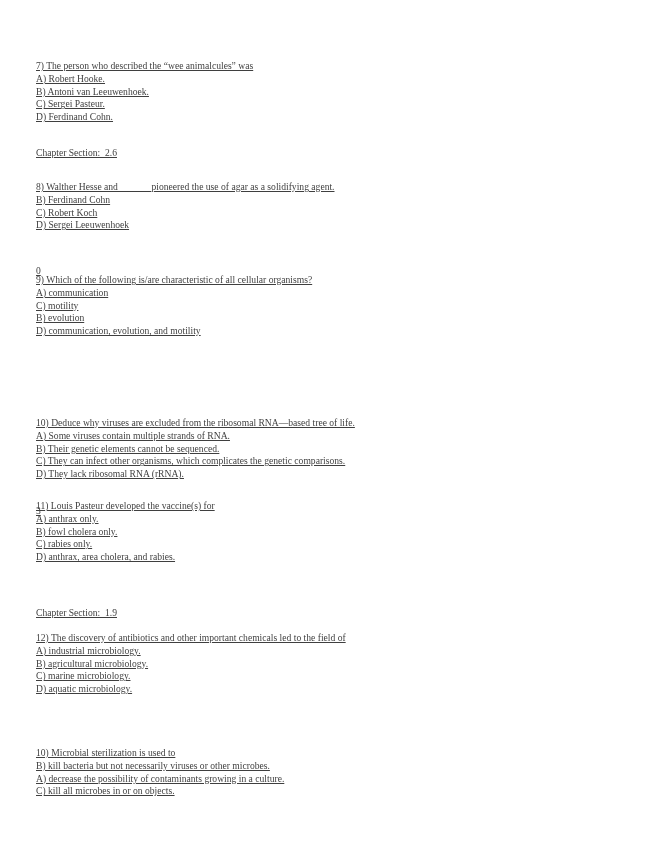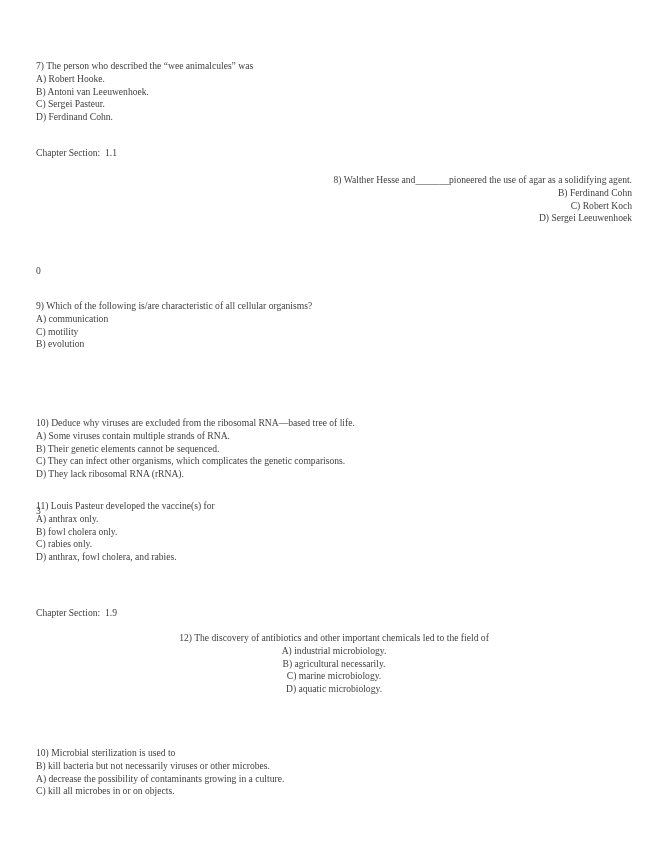--- a/index.html
+++ b/index.html
@@ -19,30 +19,31 @@
     position: absolute;
     left: 36px;
     right: 24px;
     color: #3f3f3f;
     font-size: 9.6px;
     line-height: 12.8px;
     white-space: pre-wrap;
   }
   .line {
     min-height: 12.8px;
+    text-decoration: underline;
   }
 </style>
 </head>
 <body>
 
 <div class="page">
     <div class="block" style="top: 60px;"><div class="line">7) The person who described the “wee animalcules” was</div><div class="line">A) Robert Hooke.</div><div class="line">B) Antoni van Leeuwenhoek.</div><div class="line">C) Sergei Pasteur.</div><div class="line">D) Ferdinand Cohn.</div></div>
-    <div class="block" style="top: 147px;"><div class="line">Chapter Section:  1.1</div></div>
-    <div class="block" style="top: 174px; text-align: right;"><div class="line">8) Walther Hesse and_______pioneered the use of agar as a solidifying agent.</div><div class="line">B) Ferdinand Cohn</div><div class="line">C) Robert Koch</div><div class="line">D) Sergei Leeuwenhoek</div></div>
+    <div class="block" style="top: 147px;"><div class="line">Chapter Section:  2.6</div></div>
+    <div class="block" style="top: 181px;"><div class="line">8) Walther Hesse and_______pioneered the use of agar as a solidifying agent.</div><div class="line">B) Ferdinand Cohn</div><div class="line">C) Robert Koch</div><div class="line">D) Sergei Leeuwenhoek</div></div>
     <div class="block" style="top: 265px;"><div class="line">0</div></div>
-    <div class="block" style="top: 300px;"><div class="line">9) Which of the following is/are characteristic of all cellular organisms?</div><div class="line">A) communication</div><div class="line">C) motility</div><div class="line">B) evolution</div></div>
+    <div class="block" style="top: 274px;"><div class="line">9) Which of the following is/are characteristic of all cellular organisms?</div><div class="line">A) communication</div><div class="line">C) motility</div><div class="line">B) evolution</div><div class="line">D) communication, evolution, and motility</div></div>
     <div class="block" style="top: 417px;"><div class="line">10) Deduce why viruses are excluded from the ribosomal RNA—based tree of life.</div><div class="line">A) Some viruses contain multiple strands of RNA.</div><div class="line">B) Their genetic elements cannot be sequenced.</div><div class="line">C) They can infect other organisms, which complicates the genetic comparisons.</div><div class="line">D) They lack ribosomal RNA (rRNA).</div></div>
     <div class="block" style="top: 505px;"><div class="line">3</div></div>
-    <div class="block" style="top: 500px;"><div class="line">11) Louis Pasteur developed the vaccine(s) for</div><div class="line">A) anthrax only.</div><div class="line">B) fowl cholera only.</div><div class="line">C) rabies only.</div><div class="line">D) anthrax, fowl cholera, and rabies.</div></div>
+    <div class="block" style="top: 500px;"><div class="line">11) Louis Pasteur developed the vaccine(s) for</div><div class="line">A) anthrax only.</div><div class="line">B) fowl cholera only.</div><div class="line">C) rabies only.</div><div class="line">D) anthrax, area cholera, and rabies.</div></div>
     <div class="block" style="top: 607px;"><div class="line">Chapter Section:  1.9</div></div>
-    <div class="block" style="top: 632px; text-align: center;"><div class="line">12) The discovery of antibiotics and other important chemicals led to the field of</div><div class="line">A) industrial microbiology.</div><div class="line">B) agricultural necessarily.</div><div class="line">C) marine microbiology.</div><div class="line">D) aquatic microbiology.</div></div>
+    <div class="block" style="top: 632px;"><div class="line">12) The discovery of antibiotics and other important chemicals led to the field of</div><div class="line">A) industrial microbiology.</div><div class="line">B) agricultural microbiology.</div><div class="line">C) marine microbiology.</div><div class="line">D) aquatic microbiology.</div></div>
     <div class="block" style="top: 747px;"><div class="line">10) Microbial sterilization is used to</div><div class="line">B) kill bacteria but not necessarily viruses or other microbes.</div><div class="line">A) decrease the possibility of contaminants growing in a culture.</div><div class="line">C) kill all microbes in or on objects.</div></div>
   </div>
 
 </body></html>

